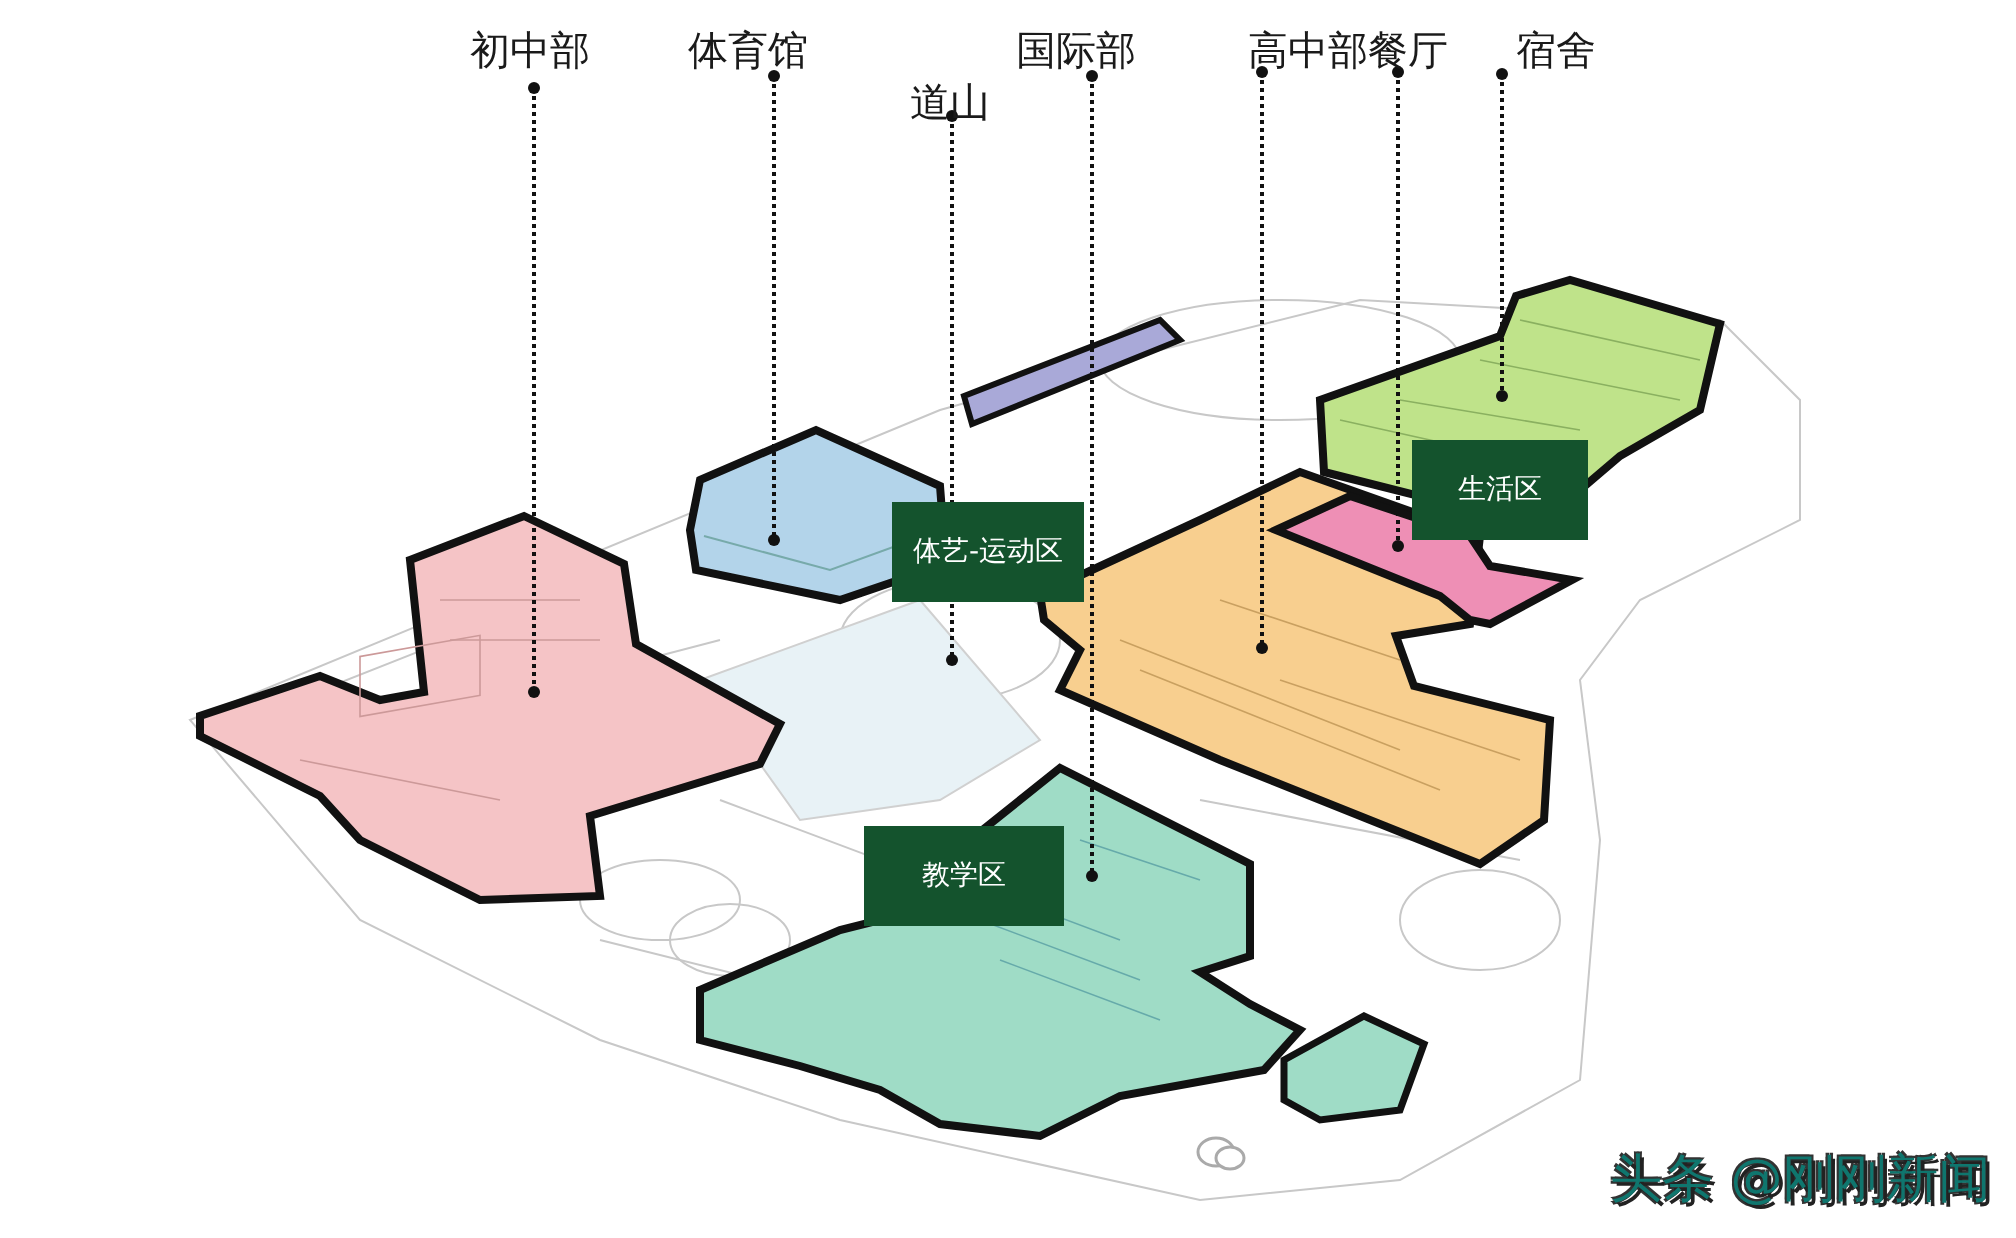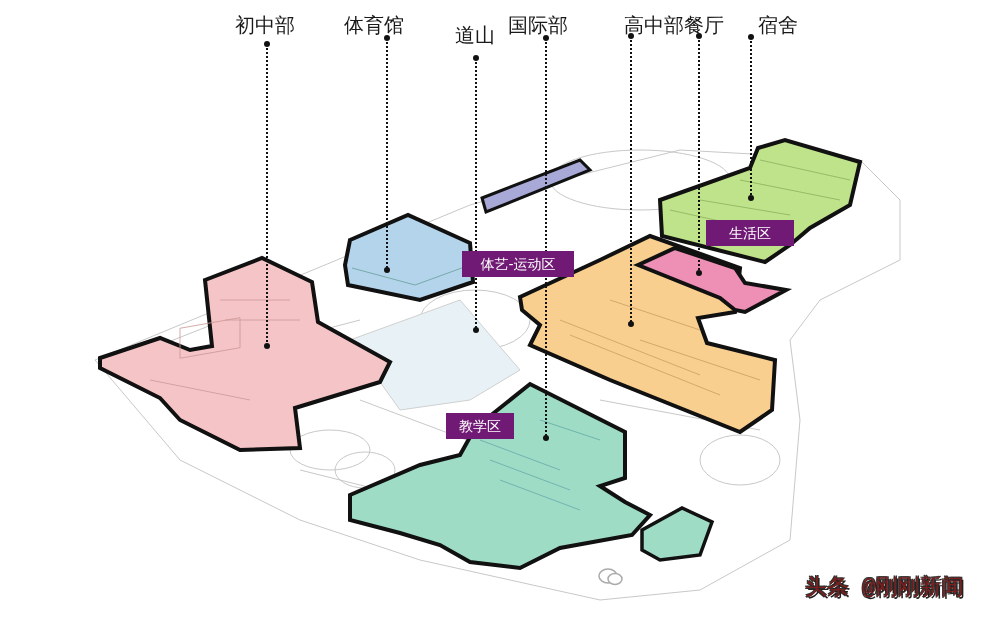--- a/index.html
+++ b/index.html
@@ -1,24 +1,24 @@
 <!DOCTYPE html>
 <html><head>
 <meta charset="utf-8">
 <style>
   html, body { margin:0; padding:0; background:#ffffff; }
   body { width:1008px; height:619px; overflow:hidden; position:relative;
          font-family:"DejaVu Sans", "Liberation Sans", sans-serif; }
   #stage { position:absolute; left:0; top:0; width:1008px; height:619px; }
   .top-label { position:absolute; font-size:20px; color:#1a1a1a; transform:translateX(-50%); white-space:nowrap; }
-  .zone-tag { position:absolute; background:#701a75; color:#fff; font-size:14px; padding:4px 0; text-align:center; height:18px; line-height:18px; }
+  .zone-tag { position:absolute; background:#14532d; color:#fff; font-size:14px; padding:16px 0; text-align:center; height:18px; line-height:18px; }
   .watermark1 { position:absolute; left:602px; top:560px; font-size:24px; color:#fff;
                 text-shadow: 1px 1px 0 #888, -1px -1px 0 #bbb; letter-spacing:1px; white-space:nowrap; }
-  .watermark2 { position:absolute; left:805px; top:572px; font-size:22px; color:#7f1d1d; white-space:nowrap;
-                text-shadow: 2px 2px 0 #222, -1px -1px 0 #333, 1px -1px 0 #333, -1px 1px 0 #333; font-family: Liberation Mono, monospace; }
+  .watermark2 { position:absolute; left:805px; top:572px; font-size:26px; color:#0f766e; white-space:nowrap;
+                text-shadow: 2px 2px 0 #222, -1px -1px 0 #333, 1px -1px 0 #333, -1px 1px 0 #333; }
   .wechat-icon { position:absolute; left:598px; top:566px; }
 </style>
 </head>
 <body>
 
 <div id="stage">
   <svg width="1008" height="619" viewBox="0 0 1008 619" xmlns="http://www.w3.org/2000/svg">
 
     <g fill="none" stroke="#c8c8c8" stroke-width="1">
       <path d="M95,360 L470,205 L560,180 L680,150 L860,160 L900,200 L900,260 L820,300 L790,340 L800,420 L790,540 L700,590 L600,600 L420,560 L300,520 L180,460 Z"></path>
@@ -84,30 +84,30 @@
       <circle cx="699" cy="36" r="3"></circle>
         <circle cx="699" cy="273" r="3"></circle>
       <circle cx="751" cy="37" r="3"></circle>
         <circle cx="751" cy="198" r="3"></circle>
     </g>
   </svg>
 
   
   <span class="top-label" style="left:265px;top:12px">初中部</span>
   <span class="top-label" style="left:374px;top:12px">体育馆</span>
-  <span class="top-label" style="left:475px;top:22px">道山</span>
+  <span class="top-label" style="left:475px;top:38px">道山</span>
   <span class="top-label" style="left:538px;top:12px">国际部</span>
   <span class="top-label" style="left:654px;top:12px">高中部</span>
   <span class="top-label" style="left:704px;top:12px">餐厅</span>
   <span class="top-label" style="left:778px;top:12px">宿舍</span>
 
   
-  <div class="zone-tag" style="left:462px;top:251px;width:112px">体艺-运动区</div>
+  <div class="zone-tag" style="left:446px;top:251px;width:96px">体艺-运动区</div>
   <div class="zone-tag" style="left:706px;top:220px;width:88px">生活区</div>
-  <div class="zone-tag" style="left:446px;top:413px;width:68px">教学区</div>
+  <div class="zone-tag" style="left:432px;top:413px;width:100px">教学区</div>
 
   
   <svg class="wechat-icon" width="26" height="22" viewBox="0 0 26 22">
     <ellipse cx="10" cy="10" rx="9" ry="7" fill="none" stroke="#aaa" stroke-width="1.5"></ellipse>
     <ellipse cx="17" cy="13" rx="7" ry="5.5" fill="#fff" stroke="#aaa" stroke-width="1.5"></ellipse>
   </svg>
   <span class="watermark2">头条 @刚刚新闻</span>
 </div>
 
 </body></html>

